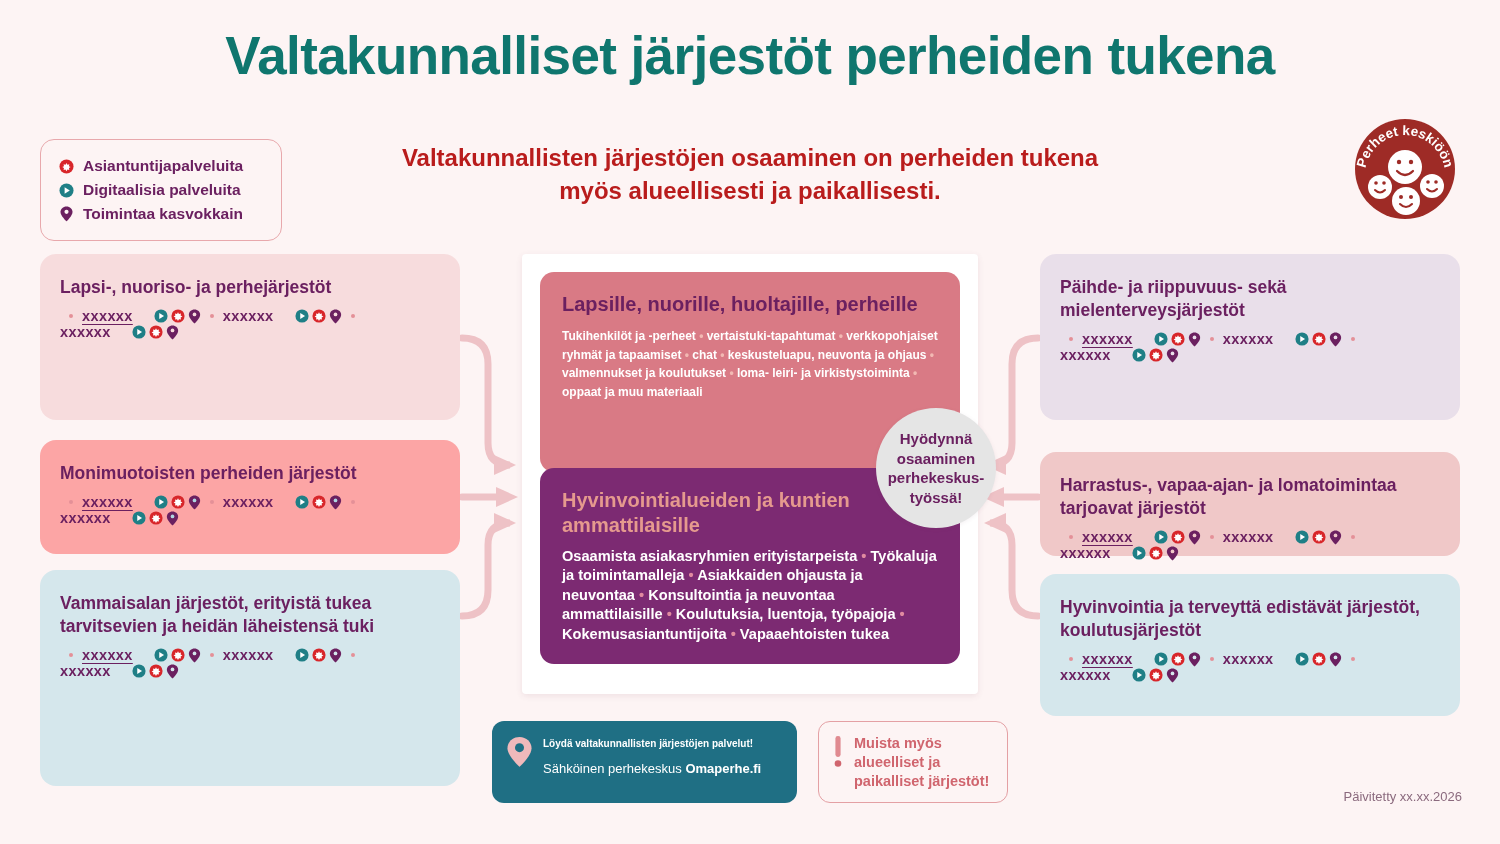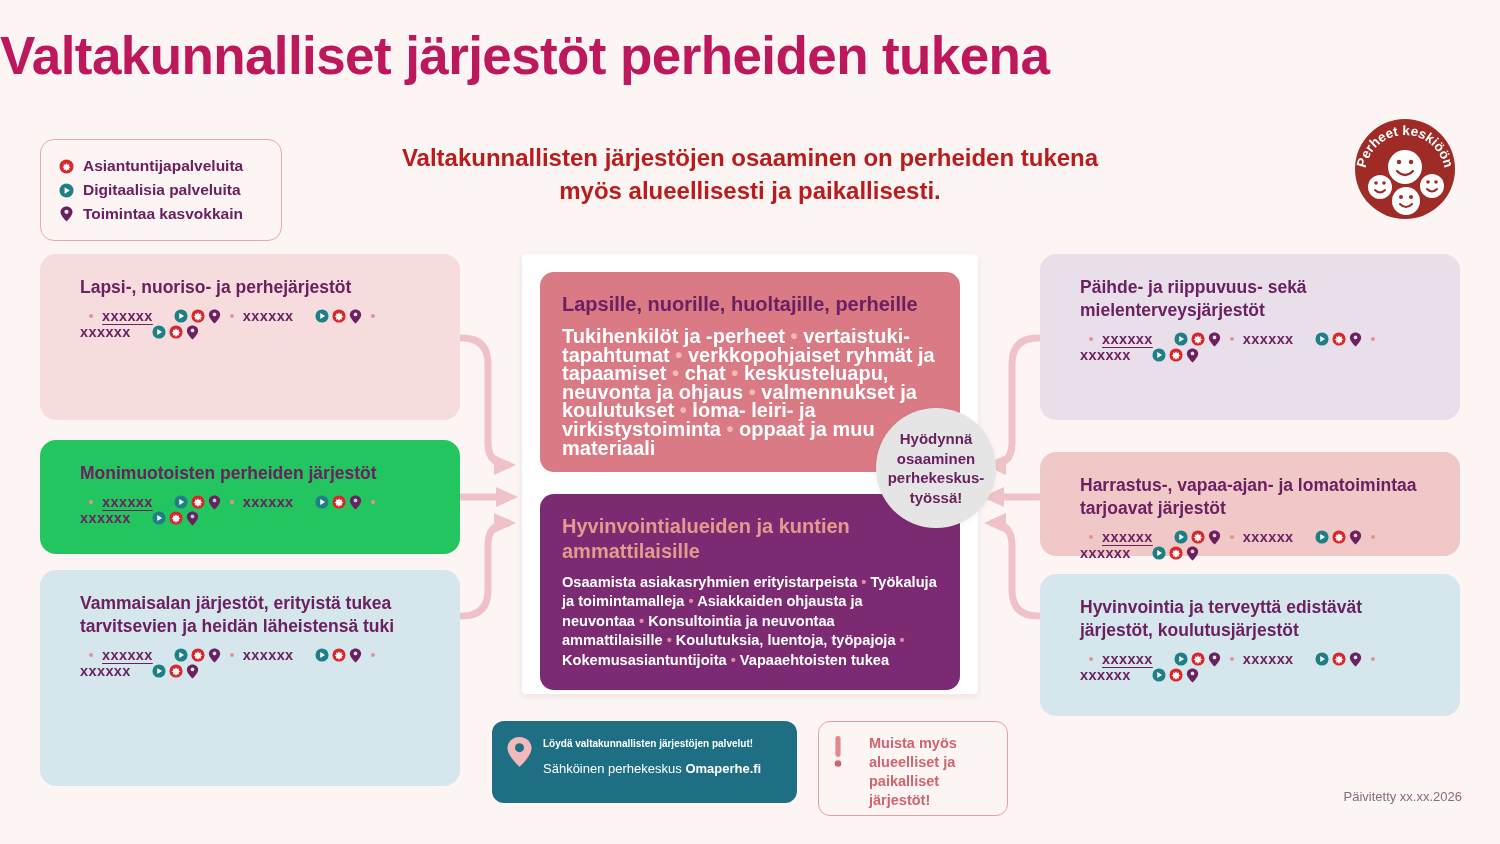--- a/index.html
+++ b/index.html
@@ -9,23 +9,24 @@
     font-family:"Liberation Sans", sans-serif;
     overflow:hidden;
     position:relative;
     color:#6b2060;
   }
   .stage{position:absolute;inset:0;}
 
   
   .title{
     position:absolute;top:26px;left:0;width:1500px;
+    text-align:center;
     font-size:53px;line-height:60px;font-weight:bold;
     letter-spacing:-0.6px;
-    color:#be185d;
+    color:#0f766e;
   }
   .subtitle{
     position:absolute;top:141px;left:400px;width:700px;
     text-align:center;
     font-size:24px;line-height:33px;font-weight:bold;
     color:#b91c1c;
   }
 
   
   .legend{
@@ -38,61 +39,61 @@
   .legend-row{display:flex;align-items:center;gap:9px;height:24px;}
   .legend-label{font-size:15.5px;color:#6b2060;font-weight:700;}
 
   
   .ico{display:inline-block;vertical-align:middle;position:relative;flex:0 0 auto;}
   .ico svg{display:block;}
 
   
   .card{
     position:absolute;border-radius:16px;box-sizing:border-box;
-    padding:22px 24px 18px 40px;
+    padding:22px 24px 18px 20px;
   }
   .card-title{
     font-size:17.5px;line-height:23px;font-weight:bold;color:#6b2060;
     margin-bottom:9px;
   }
   .orgline{display:flex;align-items:center;flex-wrap:wrap;gap:0px;}
   .orgitem{display:inline-flex;align-items:center;gap:16px;white-space:nowrap;}
   .xxx{
     font-size:14.5px;font-weight:bold;color:#6b2060;letter-spacing:0.4px;
   }
   .xxx.u{text-decoration:underline;text-underline-offset:3px;}
   .sep{
     display:inline-block;width:4px;height:4px;border-radius:50%;
     background:#e49098;margin:0 9px;flex:0 0 auto;
   }
   .icogrp{display:inline-flex;align-items:center;gap:3px;margin-left:5px;}
 
   
   .c-pink   {background:#f7dcdd;}
-  .c-blue   {background:#22c55e;}
+  .c-blue   {background:#fca5a5;}
   .c-ltblue {background:#d5e7ec;}
   .c-lilac  {background:#e9dfea;}
   .c-rose   {background:#f0c8c8;}
 
   
   .center-wrap{
     position:absolute;left:522px;top:254px;width:456px;height:440px;
     background:#ffffff;border-radius:4px;
     box-shadow:0 2px 6px rgba(120,60,90,.10);
   }
   .panel{position:absolute;left:18px;width:420px;border-radius:14px;box-sizing:border-box;padding:20px 22px 18px 22px;}
   .panel-top{top:18px;height:200px;background:#d97a85;}
-  .panel-bot{top:240px;height:196px;background:#7c2a72;}
+  .panel-bot{top:214px;height:196px;background:#7c2a72;}
   .panel-top h3{
     margin:0 0 11px 0;font-size:20px;font-weight:bold;color:#6b2060;line-height:24px;
   }
   .panel-bot h3{
     margin:0 0 9px 0;font-size:20px;font-weight:bold;color:#e59a8e;line-height:25px;
   }
-  .panel p{margin:0;color:#ffffff;font-size:20px;line-height:18.6px;font-weight:bold;}
+  .panel p{margin:0;color:#ffffff;font-size:12px;line-height:18.6px;font-weight:bold;}
   .panel-bot p{font-size:14.6px;line-height:19.4px;}
   .bdot{color:#f2b9b3;}
   .panel-bot .bdot{color:#e08aa0;}
 
   .badge{
     position:absolute;left:876px;top:408px;width:120px;height:120px;
     border-radius:50%;background:#e5e5e5;
     display:flex;align-items:center;justify-content:center;text-align:center;
     font-size:15px;line-height:19.5px;font-weight:bold;color:#6b2060;
     box-shadow:0 1px 4px rgba(120,60,90,.08);
@@ -108,24 +109,24 @@
     background:#1f6f84;border-radius:12px;box-sizing:border-box;
     padding:13px 16px 12px 14px;display:flex;gap:10px;align-items:flex-start;
   }
   .foot-teal .pin{flex:0 0 auto;margin-top:2px;}
   .foot-teal .lines{color:#ffffff;}
   .foot-teal .l1{font-size:10px;line-height:20px;font-weight:bold;}
   .foot-teal .l2{font-size:13px;line-height:20px;margin-top:5px;font-weight:400;}
   .foot-teal .l2 b{font-weight:bold;}
 
   .foot-note{
-    position:absolute;left:818px;top:721px;width:190px;height:95px;
+    position:absolute;left:818px;top:721px;width:190px;height:82px;
     border:1.6px solid #e4a0a4;border-radius:12px;background:#fdf4f4;
     box-sizing:border-box;padding:12px 12px 12px 14px;
-    display:flex;gap:26px;align-items:flex-start;
+    display:flex;gap:11px;align-items:flex-start;
   }
   .foot-note .txt{font-size:14.5px;line-height:19px;font-weight:bold;color:#d0656e;}
   .excl{flex:0 0 auto;margin-top:2px;}
 
   .updated{
     position:absolute;right:38px;top:789px;
     font-size:13px;color:#8b6a7e;font-weight:400;
   }
 
   

